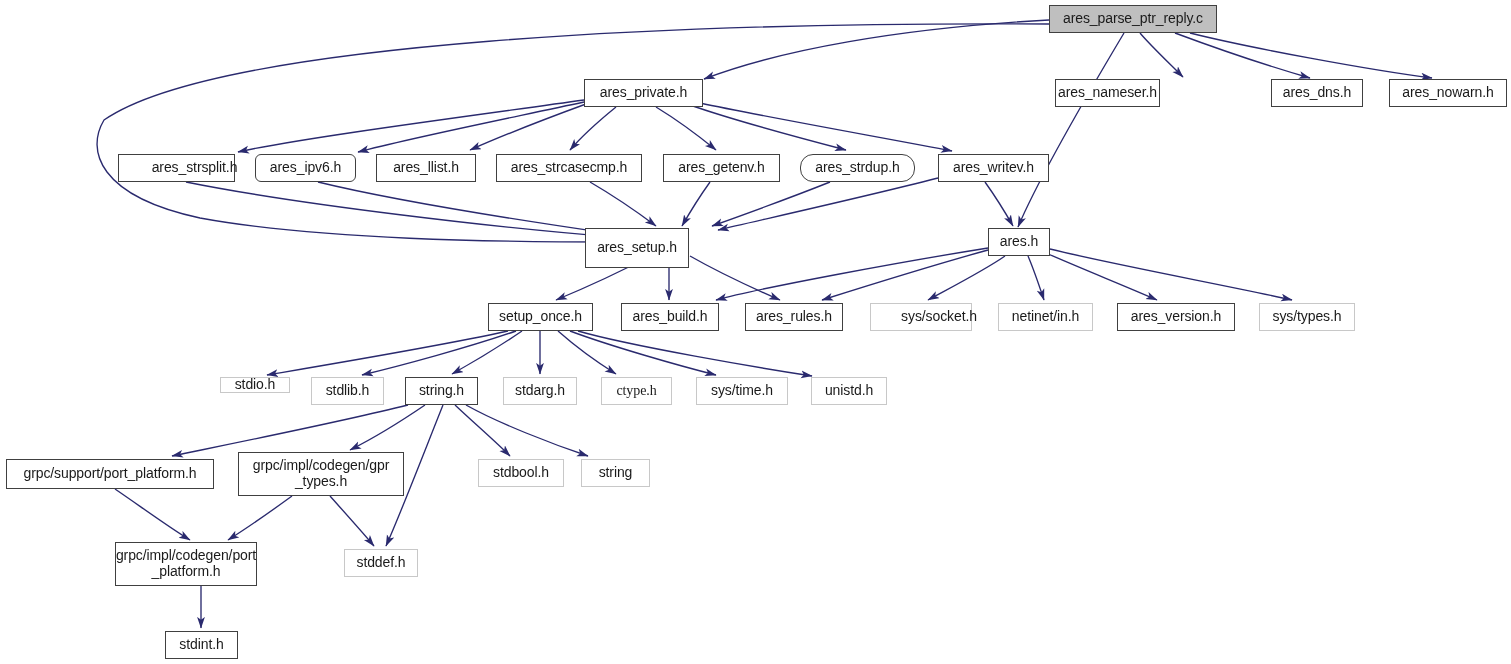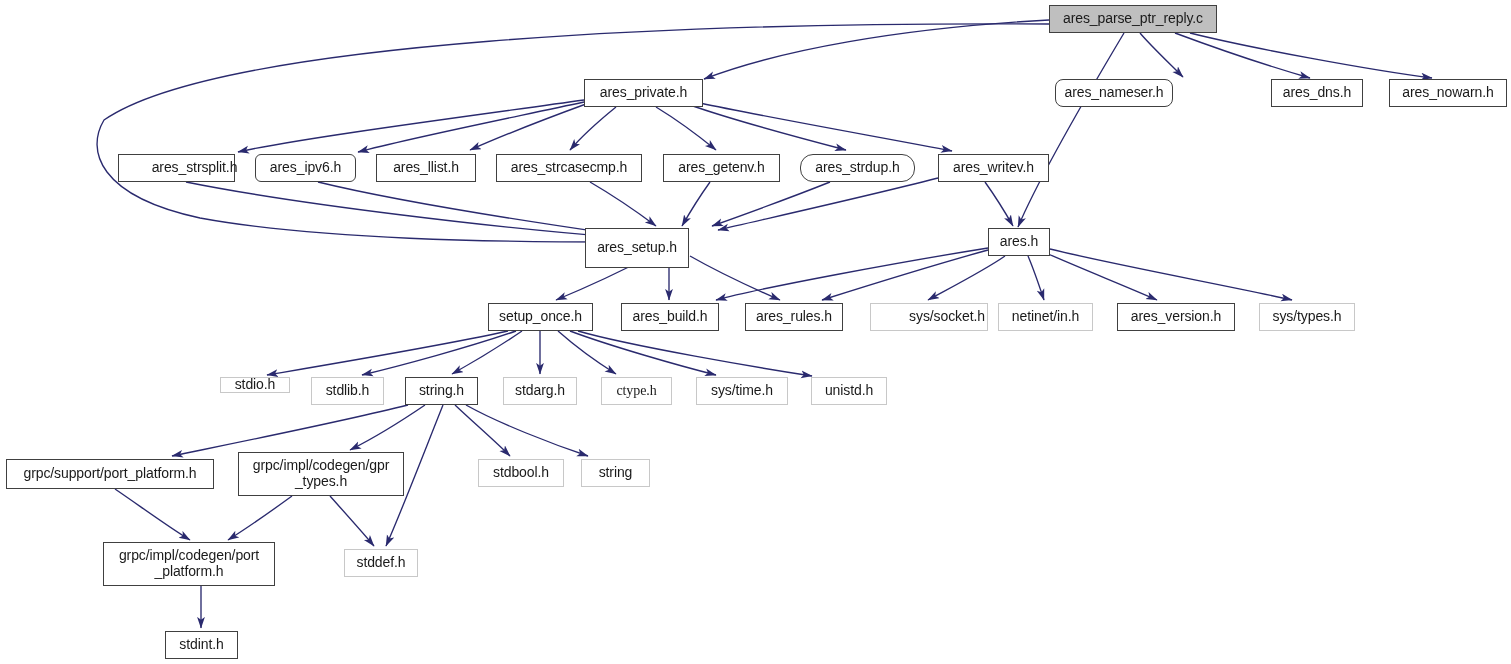--- a/index.html
+++ b/index.html
@@ -103,50 +103,50 @@
         <path d="M466,405 C498,423 552,444 588,456" fill="none" stroke="#2a2a6e" stroke-width="1.35" marker-end="url(#arrowhead)"></path>
         <path d="M443,405 C425,450 400,515 386,546" fill="none" stroke="#2a2a6e" stroke-width="1.35" marker-end="url(#arrowhead)"></path>
         <path d="M115,489 C140,506 170,528 190,540" fill="none" stroke="#2a2a6e" stroke-width="1.35" marker-end="url(#arrowhead)"></path>
         <path d="M292,496 C270,512 244,530 228,540" fill="none" stroke="#2a2a6e" stroke-width="1.35" marker-end="url(#arrowhead)"></path>
         <path d="M330,496 C346,514 364,534 374,546" fill="none" stroke="#2a2a6e" stroke-width="1.35" marker-end="url(#arrowhead)"></path>
         <path d="M201,586 C201,602 201,616 201,628" fill="none" stroke="#2a2a6e" stroke-width="1.35" marker-end="url(#arrowhead)"></path>
       </g>
   </svg>
   <div id="nodes-group">
       <div class="node current" style="left: 1049px; top: 5px; width: 168px; height: 28px;"><span class="node-label">ares_parse_ptr_reply.c</span></div>
-      <div class="node doc" style="left: 1055px; top: 79px; width: 118px; height: 28px; border-radius: 8px;"><span class="node-label">ares_nameser.h</span></div>
+      <div class="node doc" style="left: 1055px; top: 79px; width: 105px; height: 28px;"><span class="node-label">ares_nameser.h</span></div>
       <div class="node doc" style="left: 1271px; top: 79px; width: 92px; height: 28px;"><span class="node-label">ares_dns.h</span></div>
       <div class="node doc" style="left: 1389px; top: 79px; width: 118px; height: 28px;"><span class="node-label">ares_nowarn.h</span></div>
       <div class="node doc" style="left: 584px; top: 79px; width: 119px; height: 28px;"><span class="node-label">ares_private.h</span></div>
       <div class="node doc" style="left: 118px; top: 154px; width: 117px; height: 28px; padding-left: 36px;"><span class="node-label">ares_strsplit.h</span></div>
       <div class="node doc" style="left: 255px; top: 154px; width: 101px; height: 28px; border-radius: 6px;"><span class="node-label">ares_ipv6.h</span></div>
       <div class="node doc" style="left: 376px; top: 154px; width: 100px; height: 28px;"><span class="node-label">ares_llist.h</span></div>
       <div class="node doc" style="left: 496px; top: 154px; width: 146px; height: 28px;"><span class="node-label">ares_strcasecmp.h</span></div>
       <div class="node doc" style="left: 663px; top: 154px; width: 117px; height: 28px;"><span class="node-label">ares_getenv.h</span></div>
       <div class="node doc" style="left: 800px; top: 154px; width: 115px; height: 28px; border-radius: 13px;"><span class="node-label">ares_strdup.h</span></div>
       <div class="node doc" style="left: 938px; top: 154px; width: 111px; height: 28px;"><span class="node-label">ares_writev.h</span></div>
       <div class="node doc" style="left: 585px; top: 228px; width: 104px; height: 40px;"><span class="node-label">ares_setup.h</span></div>
       <div class="node doc" style="left: 988px; top: 228px; width: 62px; height: 28px;"><span class="node-label">ares.h</span></div>
       <div class="node doc" style="left: 488px; top: 303px; width: 105px; height: 28px;"><span class="node-label">setup_once.h</span></div>
       <div class="node doc" style="left: 621px; top: 303px; width: 98px; height: 28px;"><span class="node-label">ares_build.h</span></div>
       <div class="node doc" style="left: 745px; top: 303px; width: 98px; height: 28px;"><span class="node-label">ares_rules.h</span></div>
-      <div class="node" style="left: 870px; top: 303px; width: 118px; height: 28px; padding-left: 36px;"><span class="node-label">sys/socket.h</span></div>
+      <div class="node" style="left: 870px; top: 303px; width: 102px; height: 28px; padding-left: 36px;"><span class="node-label">sys/socket.h</span></div>
       <div class="node" style="left: 998px; top: 303px; width: 95px; height: 28px;"><span class="node-label">netinet/in.h</span></div>
       <div class="node doc" style="left: 1117px; top: 303px; width: 118px; height: 28px;"><span class="node-label">ares_version.h</span></div>
       <div class="node" style="left: 1259px; top: 303px; width: 96px; height: 28px;"><span class="node-label">sys/types.h</span></div>
       <div class="node" style="left: 220px; top: 377px; width: 70px; height: 16px;"><span class="node-label">stdio.h</span></div>
       <div class="node" style="left: 311px; top: 377px; width: 73px; height: 28px;"><span class="node-label">stdlib.h</span></div>
       <div class="node doc" style="left: 405px; top: 377px; width: 73px; height: 28px; align-items: center;"><span class="node-label">string.h</span></div>
       <div class="node" style="left: 503px; top: 377px; width: 74px; height: 28px;"><span class="node-label">stdarg.h</span></div>
       <div class="node" style="left: 601px; top: 377px; width: 71px; height: 28px; font-family: Liberation Serif, serif;"><span class="node-label">ctype.h</span></div>
       <div class="node" style="left: 696px; top: 377px; width: 92px; height: 28px;"><span class="node-label">sys/time.h</span></div>
       <div class="node" style="left: 811px; top: 377px; width: 76px; height: 28px;"><span class="node-label">unistd.h</span></div>
       <div class="node doc" style="left: 6px; top: 459px; width: 208px; height: 30px;"><span class="node-label">grpc/support/port_platform.h</span></div>
       <div class="node doc" style="left: 238px; top: 452px; width: 166px; height: 44px;"><span class="node-label">grpc/impl/codegen/gpr
 _types.h</span></div>
       <div class="node" style="left: 478px; top: 459px; width: 86px; height: 28px;"><span class="node-label">stdbool.h</span></div>
       <div class="node" style="left: 581px; top: 459px; width: 69px; height: 28px;"><span class="node-label">string</span></div>
-      <div class="node doc" style="left: 103px; top: 542px; width: 172px; height: 44px;"><span class="node-label">grpc/impl/codegen/port
+      <div class="node doc" style="left: 115px; top: 542px; width: 142px; height: 44px;"><span class="node-label">grpc/impl/codegen/port
 _platform.h</span></div>
       <div class="node" style="left: 344px; top: 549px; width: 74px; height: 28px;"><span class="node-label">stddef.h</span></div>
       <div class="node doc" style="left: 165px; top: 631px; width: 73px; height: 28px;"><span class="node-label">stdint.h</span></div>
     </div>
 </div>
 
 </body></html>

